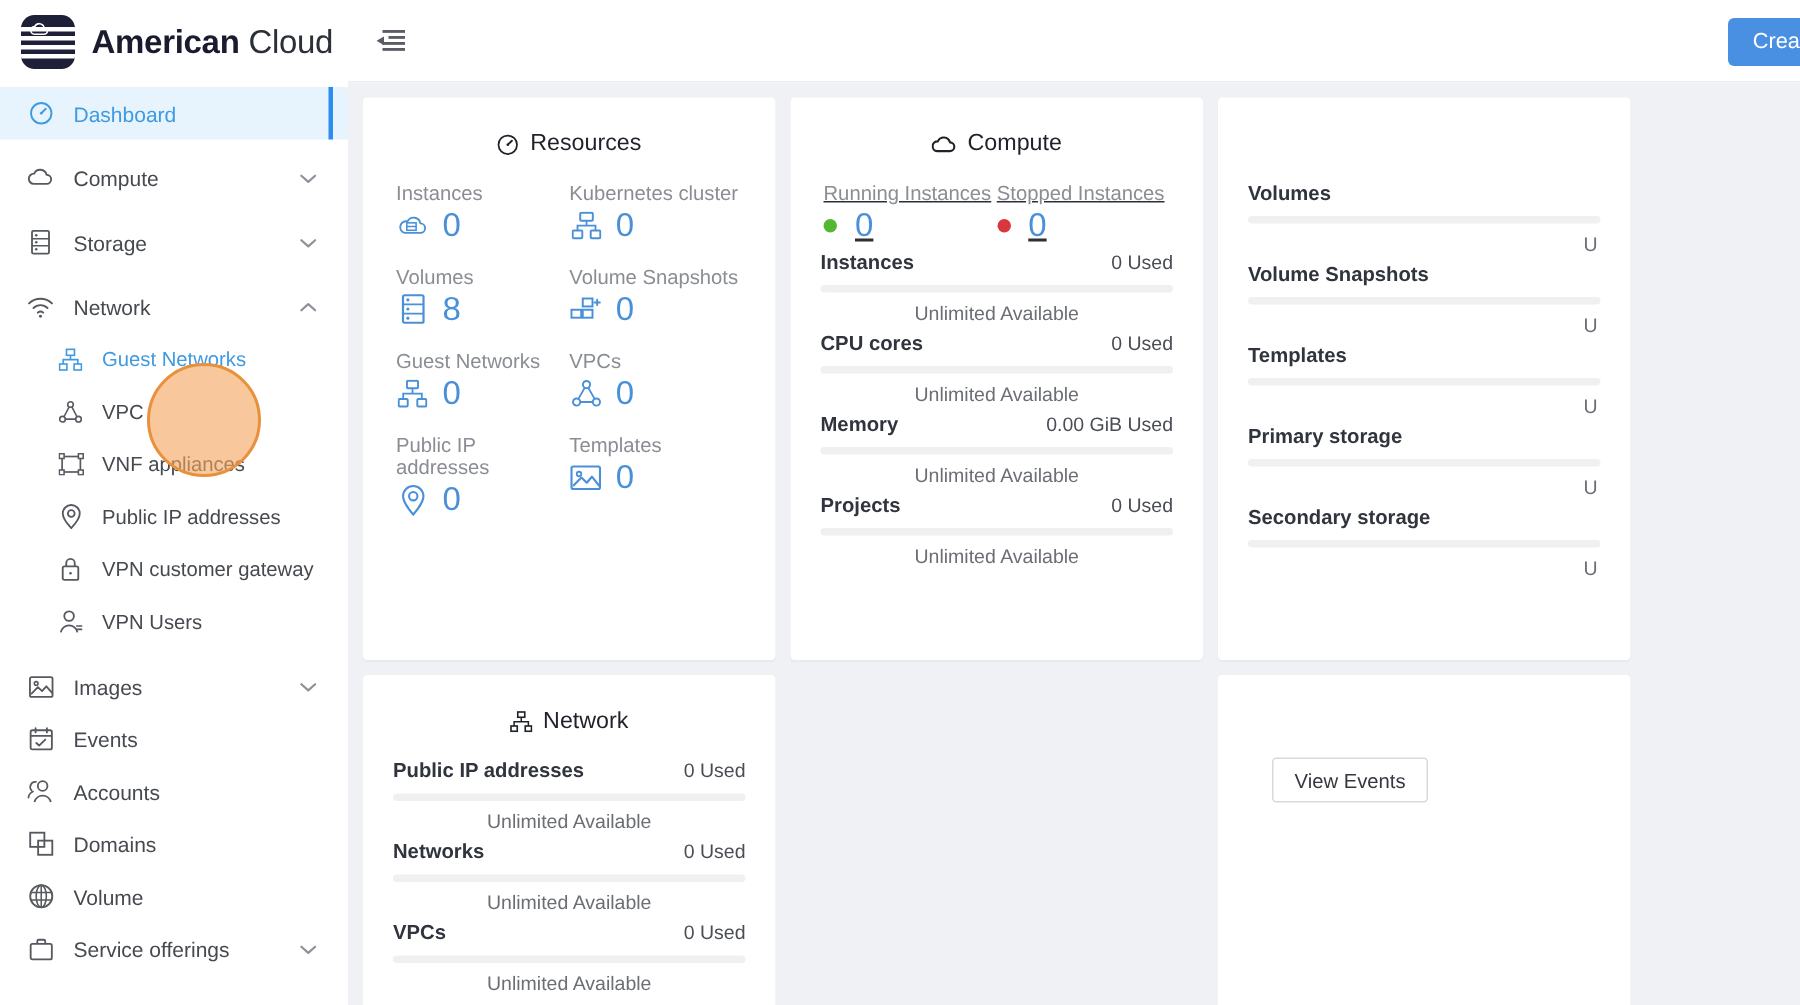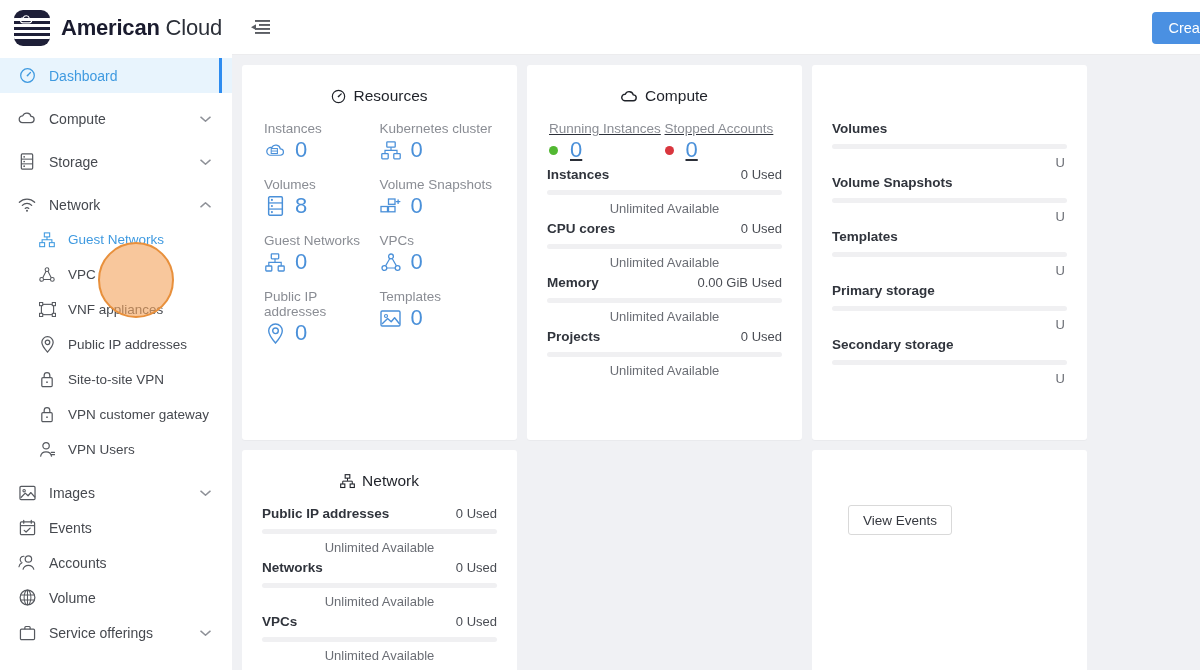--- a/index.html
+++ b/index.html
@@ -236,30 +236,20 @@
       <div class="nav-item sub">
         <span class="ico">
           <svg width="15" height="17" viewBox="0 0 14 18">
               <path d="M7 17 C7 17 13 10.6 13 6.7 A6 6 0 0 0 1 6.7 C1 10.6 7 17 7 17 z" fill="none" stroke="currentColor" stroke-width="1.3"></path>
               <circle cx="7" cy="6.7" r="2.4" fill="none" stroke="currentColor" stroke-width="1.3"></circle>
             </svg>
         </span>
         <span class="lbl">Public IP addresses</span>
       </div>
 
-      <div class="nav-item sub">
-        <span class="ico">
-          <svg width="14" height="17" viewBox="0 0 14 18">
-              <rect x="1.5" y="7" width="11" height="9.5" rx="1.2" fill="none" stroke="currentColor" stroke-width="1.3"></rect>
-              <path d="M4 7 V4.7 A3 3 0 0 1 10 4.7 V7" fill="none" stroke="currentColor" stroke-width="1.3"></path>
-              <circle cx="7" cy="11.8" r="0.9" fill="currentColor"></circle>
-            </svg>
-        </span>
-        <span class="lbl">Site-to-site VPN</span>
-      </div>
 
       <div class="nav-item sub">
         <span class="ico">
           <svg width="14" height="17" viewBox="0 0 14 18">
               <rect x="1.5" y="7" width="11" height="9.5" rx="1.2" fill="none" stroke="currentColor" stroke-width="1.3"></rect>
               <path d="M4 7 V4.7 A3 3 0 0 1 10 4.7 V7" fill="none" stroke="currentColor" stroke-width="1.3"></path>
               <circle cx="7" cy="11.8" r="0.9" fill="currentColor"></circle>
             </svg>
         </span>
         <span class="lbl">VPN customer gateway</span>
@@ -310,20 +300,29 @@
         <span class="ico">
           <svg width="18" height="17" viewBox="0 0 19 18">
               <circle cx="11" cy="5.3" r="3.4" fill="none" stroke="currentColor" stroke-width="1.3"></circle>
               <path d="M5.2 16.6 a6 6 0 0 1 11.6 0" fill="none" stroke="currentColor" stroke-width="1.3"></path>
               <path d="M6.3 2.4 a3.6 3.6 0 0 0-3.1 6 M1 13.5 a5.3 5.3 0 0 1 3.2-4.3" fill="none" stroke="currentColor" stroke-width="1.2" stroke-linecap="round"></path>
             </svg>
         </span>
         <span class="lbl">Accounts</span>
       </div>
 
+      <div class="nav-item">
+        <span class="ico">
+          <svg width="17" height="17" viewBox="0 0 18 18">
+              <rect x="1.2" y="1.2" width="10" height="10" fill="none" stroke="currentColor" stroke-width="1.3"></rect>
+              <rect x="6.8" y="6.8" width="10" height="10" fill="none" stroke="currentColor" stroke-width="1.3"></rect>
+            </svg>
+        </span>
+        <span class="lbl">Domains</span>
+      </div>
 
       <div class="nav-item">
         <span class="ico">
           <svg width="17" height="17" viewBox="0 0 18 18">
               <circle cx="9" cy="9" r="7.8" fill="none" stroke="currentColor" stroke-width="1.3"></circle>
               <ellipse cx="9" cy="9" rx="3.6" ry="7.8" fill="none" stroke="currentColor" stroke-width="1.1"></ellipse>
               <path d="M1.3 6.3 h15.4 M1.3 11.7 h15.4 M9 1.2 v15.6" stroke="currentColor" stroke-width="1.1"></path>
             </svg>
         </span>
         <span class="lbl">Volume</span>
@@ -542,21 +541,21 @@
 
             <div style="padding:0 22px 6px; display:grid; grid-template-columns:1fr 1fr;text-decoration:underline;">
               <div>
                 <div class="rlabel" style="font-size:13.5px;color:#8a8d94;margin-bottom:3px;">Running Instances</div>
                 <div style="display:flex;align-items:center;gap:12px;">
                   <span style="width:9px;height:9px;border-radius:50%;background:#52b832;display:inline-block;"></span>
                   <span style="font-size:22px;color:#4a90d9;line-height:1;">0</span>
                 </div>
               </div>
               <div>
-                <div class="rlabel" style="font-size:13.5px;color:#8a8d94;margin-bottom:3px;">Stopped Accounts</div>
+                <div class="rlabel" style="font-size:13.5px;color:#8a8d94;margin-bottom:3px;">Stopped Instances</div>
                 <div style="display:flex;align-items:center;gap:12px;">
                   <span style="width:9px;height:9px;border-radius:50%;background:#d9363e;display:inline-block;"></span>
                   <span style="font-size:22px;color:#4a90d9;line-height:1;">0</span>
                 </div>
               </div>
             </div>
 
             <div class="quota-body" style="padding:0 20px 20px;">
               <div class="quota-row">
                 <div class="quota-head">

